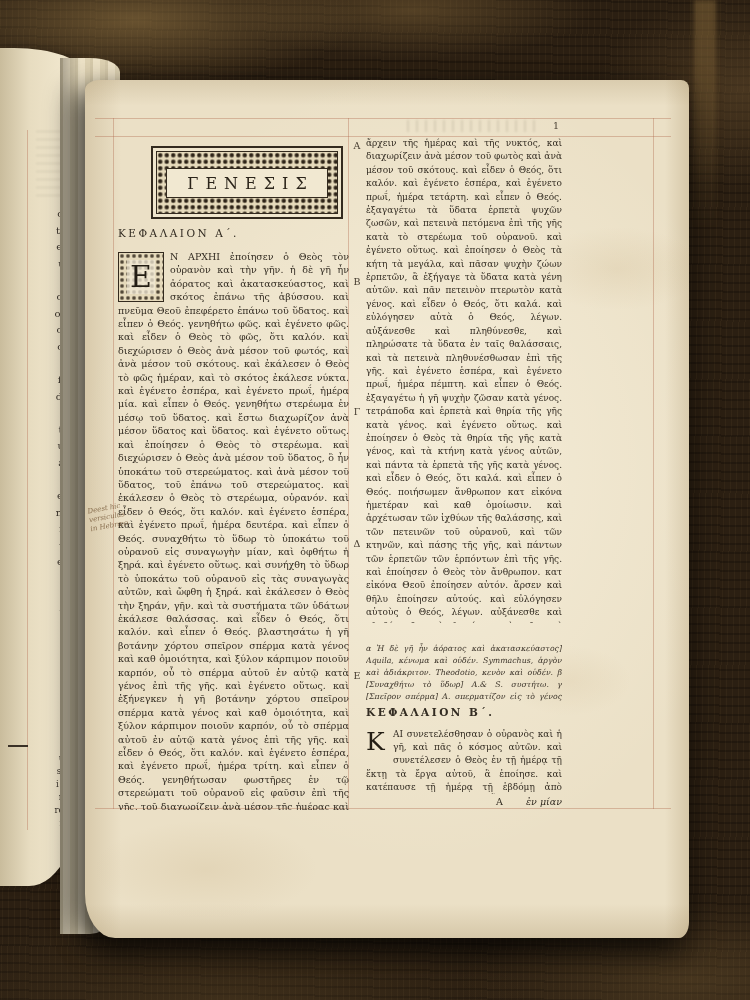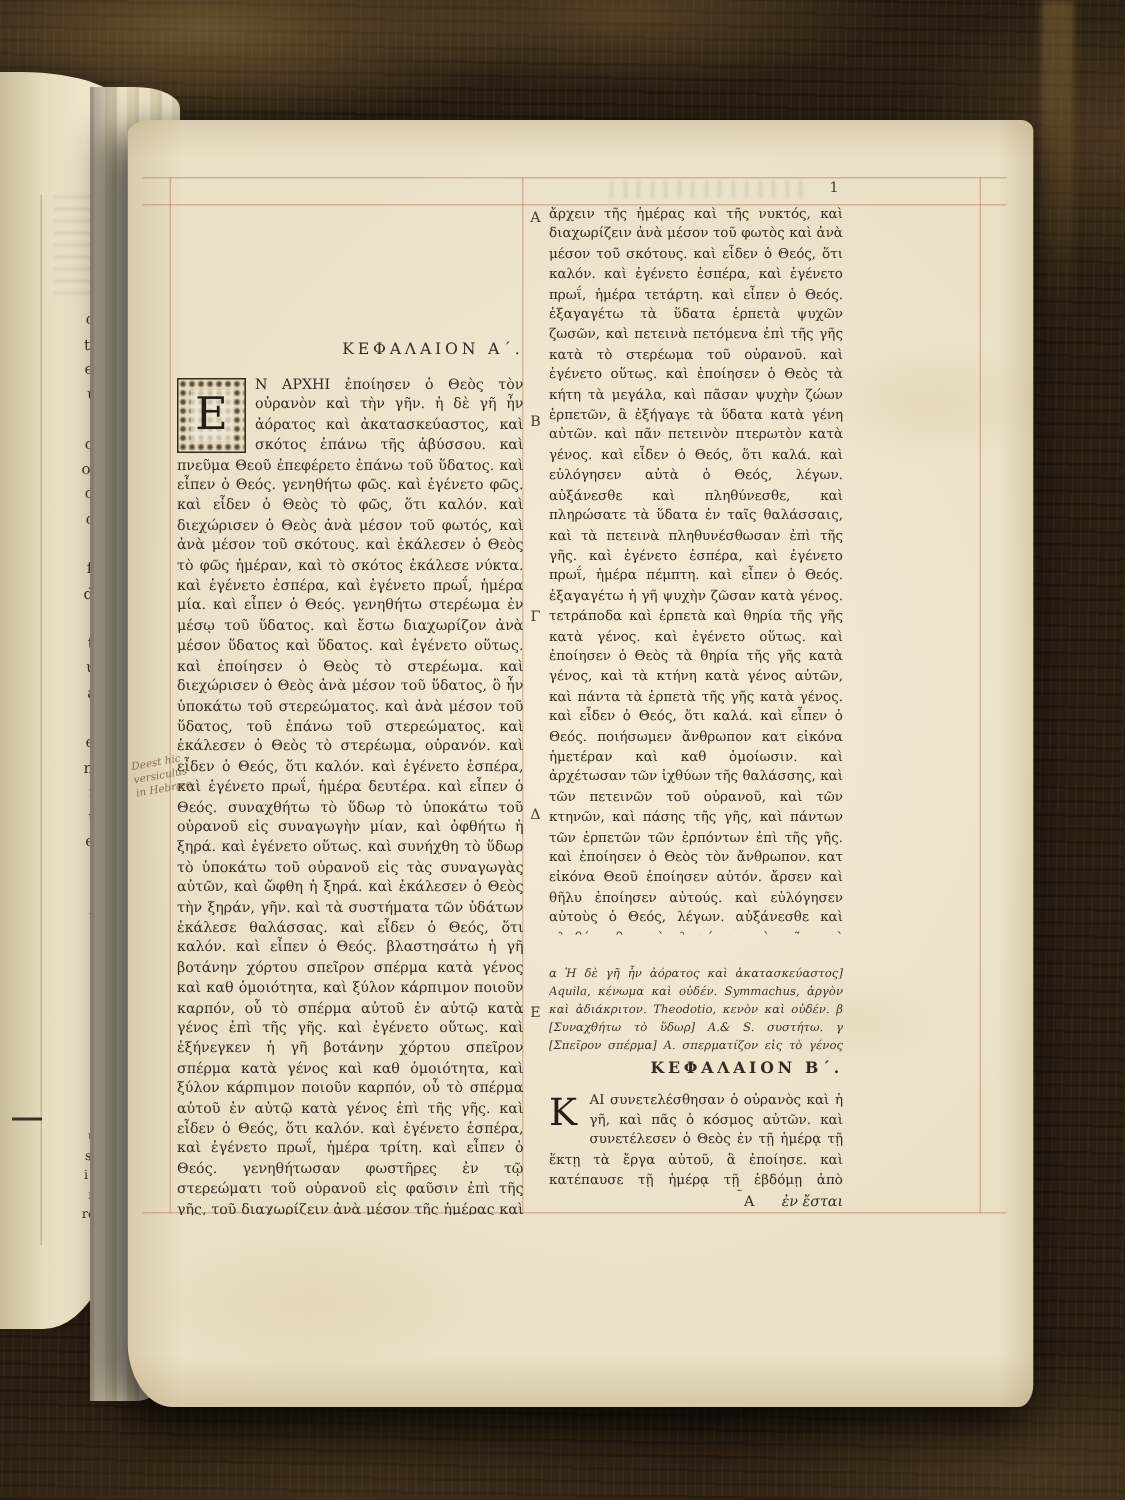--- a/index.html
+++ b/index.html
@@ -63,21 +63,21 @@
     border:2px solid #332a1e;background:#efe5cc;padding:3px;box-sizing:border-box;}
   .orn-band{position:relative;width:100%;height:100%;border:1px solid #332a1e;box-sizing:border-box;
     background-color:#e6dabb;
     background-image:radial-gradient(circle, #2e2418 1.3px, rgba(46,36,24,.6) 2px, rgba(240,230,210,0) 2.9px);
     background-size:6.5px 6.5px;}
   .orn-title-panel{position:absolute;left:9px;right:9px;top:16px;height:28px;
     background:#f1e8d1;border:1px solid #332a1e;
     display:flex;align-items:center;justify-content:center;}
   .orn-title{font-size:16px;letter-spacing:7px;color:#2b241a;padding-left:7px;}
   
-  .chap-heading{position:absolute;text-align:right;font-size:10.5px;letter-spacing:2.5px;color:#332c22;}
+  .chap-heading{position:absolute;text-align:left;font-size:10.5px;letter-spacing:2.5px;color:#332c22;}
   
   .col-text{position:absolute;overflow:hidden;text-align:justify;color:#332c22;}
   .left-col{left:33px;top:170px;width:231px;height:560px;font-size:9.5px;line-height:13.4px;}
   .right-col{left:281px;top:57px;width:196px;height:486px;font-size:9px;line-height:13.4px;}
   .chap2-col{left:281px;top:648px;width:196px;height:66px;font-size:9px;line-height:13.2px;}
   .drop-cap-box{float:left;width:46px;height:50px;margin:2px 6px 1px 0;
     border:1.5px solid #332a1e;box-sizing:border-box;
     background-color:#e6dabb;
     background-image:radial-gradient(circle, rgba(46,36,24,.8) 1px, rgba(46,36,24,.4) 1.8px, rgba(240,230,210,0) 2.6px);
     background-size:6px 6px;
@@ -152,20 +152,27 @@
   <div class="rule h" style="left:10px;top:56px;width:576px;"></div>
   <div class="rule h" style="left:10px;top:728px;width:576px;"></div>
   <div class="rule v" style="left:28px;top:38px;height:691px;"></div>
   <div class="rule v" style="left:263px;top:38px;height:691px;"></div>
   <div class="rule v" style="left:568px;top:38px;height:691px;"></div>
 
   <div class="ghost-top-marks"></div>
 
   <div class="page-number">1</div>
 
+  <div class="ornament">
+    <div class="orn-band">
+      <div class="orn-title-panel">
+        <span class="orn-title">ΓΕΝΕΣΙΣ</span>
+      </div>
+    </div>
+  </div>
 
   <div class="chap-heading" style="left:33px;top:147px;width:231px;">ΚΕΦΑΛΑΙΟΝ Α´.</div>
 
   <div class="col-text left-col">
     <div class="drop-cap-box">
       <span>Ε</span>
     </div>
     <span>Ν ΑΡΧΗΙ ἐποίησεν ὁ Θεὸς τὸν οὐρανὸν καὶ τὴν γῆν. ἡ δὲ γῆ ἦν ἀόρατος καὶ ἀκατασκεύαστος, καὶ σκότος ἐπάνω τῆς ἀβύσσου. καὶ πνεῦμα Θεοῦ ἐπεφέρετο ἐπάνω τοῦ ὕδατος. καὶ εἶπεν ὁ Θεός. γενηθήτω φῶς. καὶ ἐγένετο φῶς. καὶ εἶδεν ὁ Θεὸς τὸ φῶς, ὅτι καλόν. καὶ διεχώρισεν ὁ Θεὸς ἀνὰ μέσον τοῦ φωτός, καὶ ἀνὰ μέσον τοῦ σκότους. καὶ ἐκάλεσεν ὁ Θεὸς τὸ φῶς ἡμέραν, καὶ τὸ σκότος ἐκάλεσε νύκτα. καὶ ἐγένετο ἑσπέρα, καὶ ἐγένετο πρωΐ, ἡμέρα μία. καὶ εἶπεν ὁ Θεός. γενηθήτω στερέωμα ἐν μέσῳ τοῦ ὕδατος. καὶ ἔστω διαχωρίζον ἀνὰ μέσον ὕδατος καὶ ὕδατος. καὶ ἐγένετο οὕτως. καὶ ἐποίησεν ὁ Θεὸς τὸ στερέωμα. καὶ διεχώρισεν ὁ Θεὸς ἀνὰ μέσον τοῦ ὕδατος, ὃ ἦν ὑποκάτω τοῦ στερεώματος. καὶ ἀνὰ μέσον τοῦ ὕδατος, τοῦ ἐπάνω τοῦ στερεώματος. καὶ ἐκάλεσεν ὁ Θεὸς τὸ στερέωμα, οὐρανόν. καὶ εἶδεν ὁ Θεός, ὅτι καλόν. καὶ ἐγένετο ἑσπέρα, καὶ ἐγένετο πρωΐ, ἡμέρα δευτέρα. καὶ εἶπεν ὁ Θεός. συναχθήτω τὸ ὕδωρ τὸ ὑποκάτω τοῦ οὐρανοῦ εἰς συναγωγὴν μίαν, καὶ ὀφθήτω ἡ ξηρά. καὶ ἐγένετο οὕτως. καὶ συνήχθη τὸ ὕδωρ τὸ ὑποκάτω τοῦ οὐρανοῦ εἰς τὰς συναγωγὰς αὐτῶν, καὶ ὤφθη ἡ ξηρά. καὶ ἐκάλεσεν ὁ Θεὸς τὴν ξηράν, γῆν. καὶ τὰ συστήματα τῶν ὑδάτων ἐκάλεσε θαλάσσας. καὶ εἶδεν ὁ Θεός, ὅτι καλόν. καὶ εἶπεν ὁ Θεός. βλαστησάτω ἡ γῆ βοτάνην χόρτου σπεῖρον σπέρμα κατὰ γένος καὶ καθ ὁμοιότητα, καὶ ξύλον κάρπιμον ποιοῦν καρπόν, οὗ τὸ σπέρμα αὐτοῦ ἐν αὐτῷ κατὰ γένος ἐπὶ τῆς γῆς. καὶ ἐγένετο οὕτως. καὶ ἐξήνεγκεν ἡ γῆ βοτάνην χόρτου σπεῖρον σπέρμα κατὰ γένος καὶ καθ ὁμοιότητα, καὶ ξύλον κάρπιμον ποιοῦν καρπόν, οὗ τὸ σπέρμα αὐτοῦ ἐν αὐτῷ κατὰ γένος ἐπὶ τῆς γῆς. καὶ εἶδεν ὁ Θεός, ὅτι καλόν. καὶ ἐγένετο ἑσπέρα, καὶ ἐγένετο πρωΐ, ἡμέρα τρίτη. καὶ εἶπεν ὁ Θεός. γενηθήτωσαν φωστῆρες ἐν τῷ στερεώματι τοῦ οὐρανοῦ εἰς φαῦσιν ἐπὶ τῆς γῆς, τοῦ διαχωρίζειν ἀνὰ μέσον τῆς ἡμέρας καὶ ἀνὰ μέσον τῆς νυκτός. καὶ ἔστωσαν εἰς σημεῖα, καὶ εἰς καιρούς, καὶ εἰς ἡμέρας, καὶ εἰς ἐνιαυτούς. καὶ ἔστωσαν εἰς φαῦσιν ἐν τῷ στερεώματι τοῦ οὐρανοῦ, ὥστε φαίνειν ἐπὶ τῆς γῆς. καὶ ἐγένετο οὕτως. καὶ ἐποίησεν ὁ Θεὸς τοὺς δύο φωστῆρας τοὺς μεγάλους· τὸν φωστῆρα τὸν μέγαν εἰς ἀρχὰς τῆς ἡμέρας, καὶ τὸν φωστῆρα τὸν ἐλάσσω εἰς ἀρχὰς τῆς νυκτός, καὶ τοὺς ἀστέρας. καὶ ἔθετο αὐτοὺς ὁ Θεὸς ἐν τῷ στερεώματι τοῦ οὐρανοῦ, ὥστε φαίνειν ἐπὶ τῆς γῆς, καὶ</span>
   </div>
 
@@ -183,21 +190,21 @@
 
   <div class="chap-heading" style="left:281px;top:626px;width:196px;font-weight:bold;">ΚΕΦΑΛΑΙΟΝ Β´.</div>
 
   <div class="col-text chap2-col">
     <span class="drop-cap-k">Κ</span>
     <span>ΑΙ συνετελέσθησαν ὁ οὐρανὸς καὶ ἡ γῆ, καὶ πᾶς ὁ κόσμος αὐτῶν. καὶ συνετέλεσεν ὁ Θεὸς ἐν τῇ ἡμέρᾳ τῇ ἕκτῃ τὰ ἔργα αὐτοῦ, ἃ ἐποίησε. καὶ κατέπαυσε τῇ ἡμέρᾳ τῇ ἑβδόμῃ ἀπὸ πάντων τῶν ἔργων αὐτοῦ, ὧν ἐποίησε. καὶ εὐλόγησεν ὁ Θεὸς τὴν ἡμέραν τὴν ἑβδόμην, καὶ ἡγίασεν αὐτήν. ὅτι</span>
   </div>
 
   <div class="sig-row">
     <span class="sig-mark">A</span>
-    <span class="catchword">ἐν ἔσται</span>
+    <span class="catchword">ἐν μίαν</span>
   </div>
 
   <div class="hand-note">
     <div>Deest hic</div>
     <div>versiculus</div>
     <div>in Hebræo</div>
   </div>
 
 </div>
 

